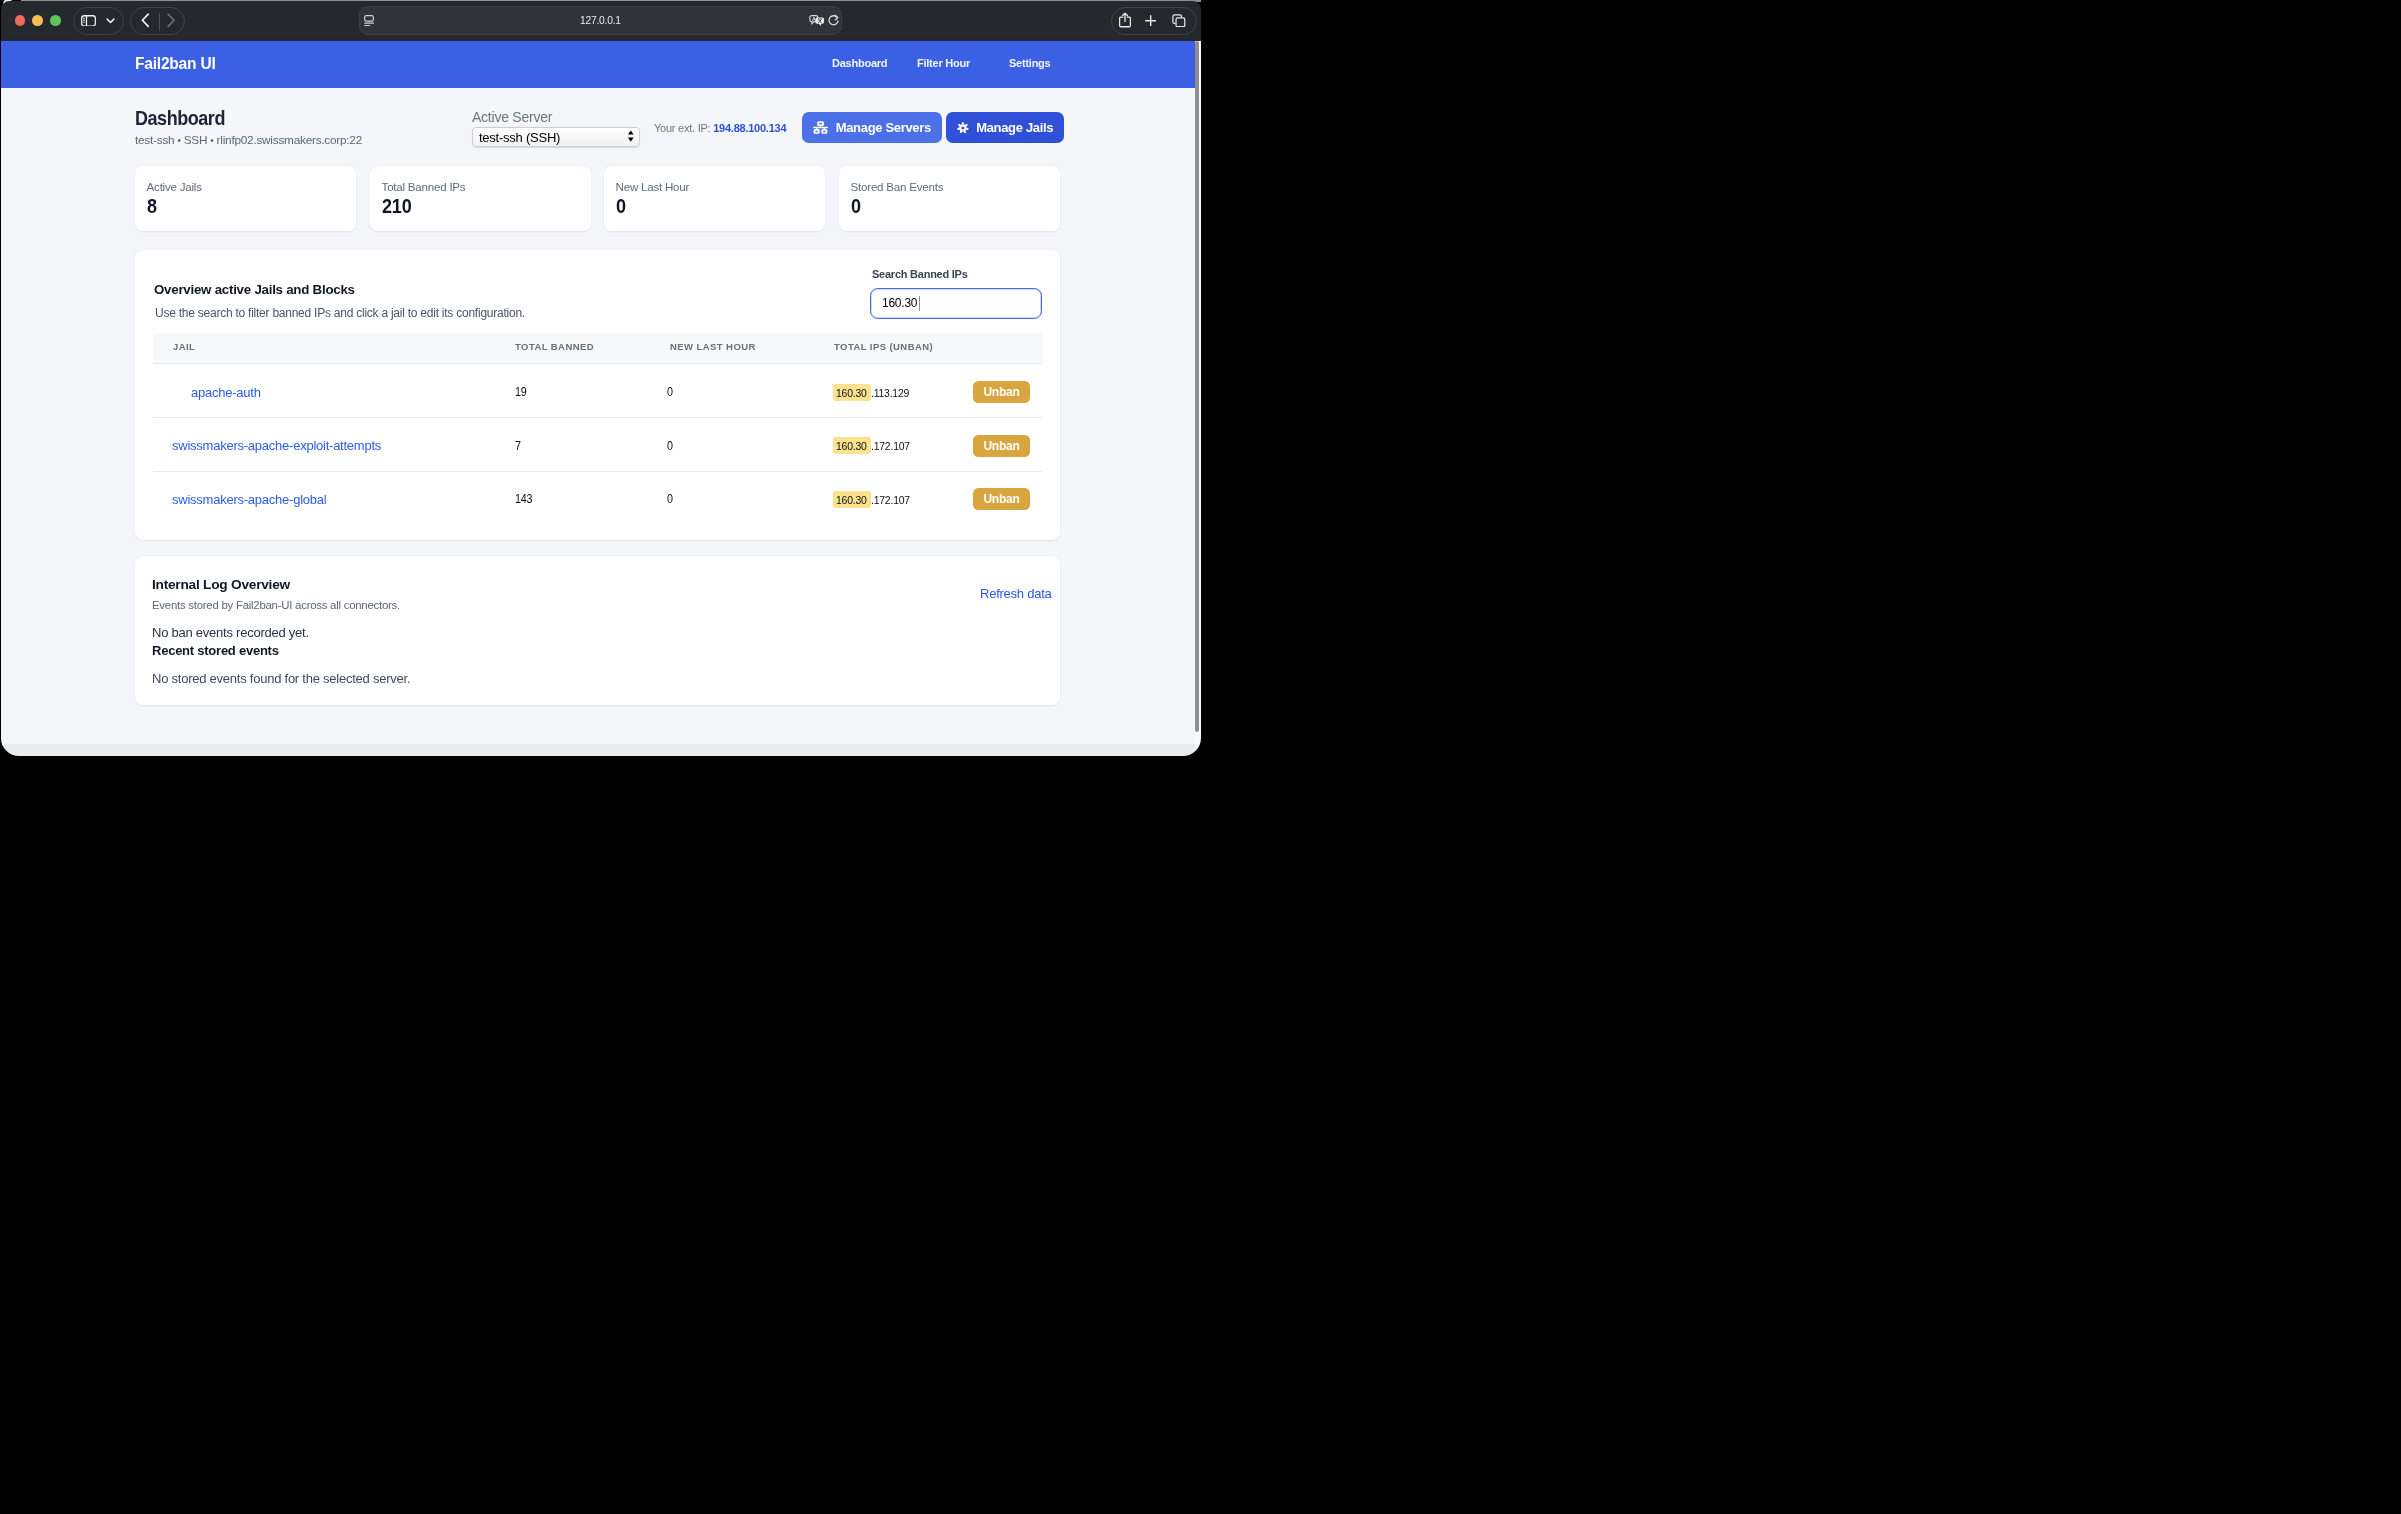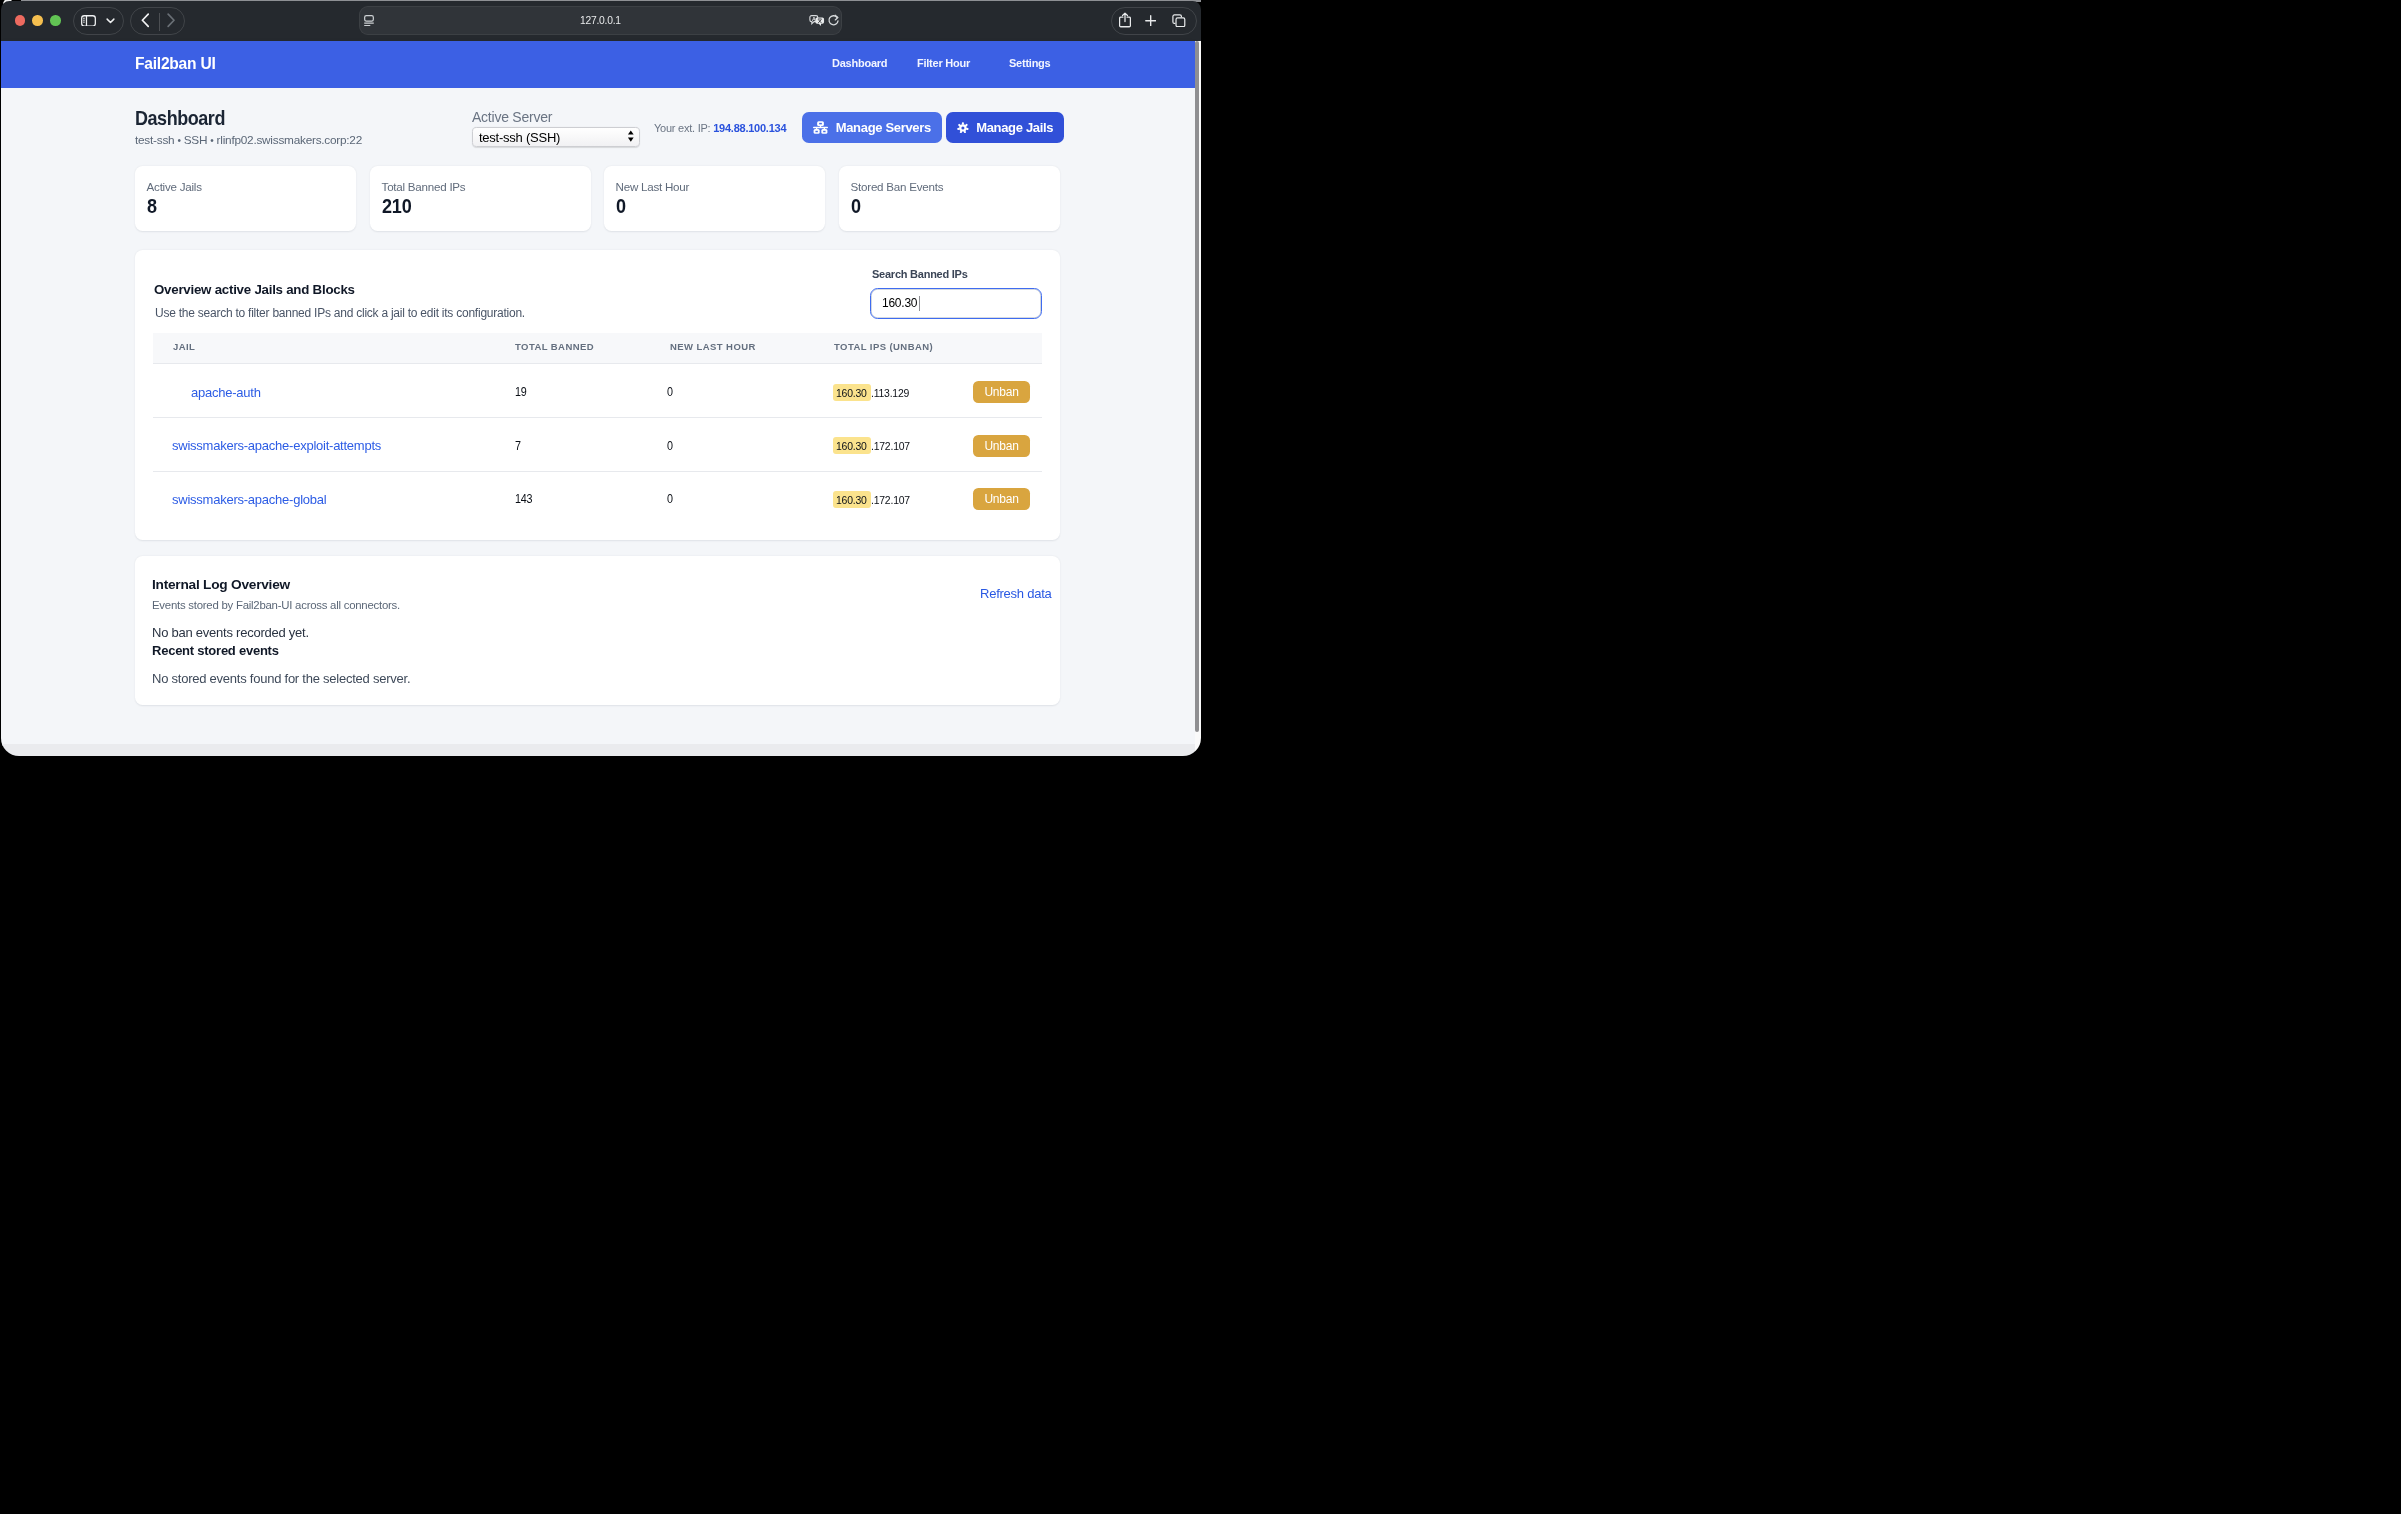--- a/index.html
+++ b/index.html
@@ -62,21 +62,21 @@
   #caret { left:919px; top:296px; width:1.2px; height:15px; background:#8e9094; }
   #thead { left:153px; top:333px; width:889px; height:30px; background:#f7f8fa; }
   .th { top:342px; font-size:9.5px; font-weight:bold; color:#646f7f; letter-spacing:0.045em; }
   #th1 { left:173px; } #th2 { left:515px; } #th3 { left:670px; } #th4 { left:834px; }
   .rowline { left:153px; width:889px; height:0.8px; background:#e7e9ed; }
   .jlink { font-size:13px; color:#2c5ce5; }
   .tnum { font-size:12.4px; color:#0b0f16; transform:scaleX(0.87); transform-origin:left top; }
   .chip { width:38px; height:16.6px; background:#fbe38d; border-radius:3px; }
   .chiptext { font-size:11.6px; color:#0b0f16; transform:scaleX(0.9); transform-origin:left top; }
   .resttext { font-size:11.6px; color:#0b0f16; transform:scaleX(0.9); transform-origin:left top; }
-  .unban { width:57px; height:22px; background:#d9a53f; border-radius:5.3px; color:#fff; font-size:12px; font-weight:normal; display:flex; align-items:center; justify-content:center; }
+  .unban { width:57px; height:22px; background:#d9a53f; border-radius:5.3px; color:#fff; font-size:12px; font-weight:bold; display:flex; align-items:center; justify-content:center; }
   
   #logh { left:152px; top:578px; font-size:13.7px; font-weight:bold; color:#101827; }
   #logsub { left:152px; top:600px; font-size:11.4px; color:#5b6777; }
   #refresh { left:980px; top:587px; font-size:13px; color:#2958e3; }
   #noban { left:152px; top:626px; font-size:13px; color:#2a3342; }
   #recent { left:152px; top:644px; font-size:13px; font-weight:bold; color:#101827; }
   #nostored { left:152px; top:672px; font-size:13px; color:#3f4a5a; }
 </style>
 </head>
 <body>

